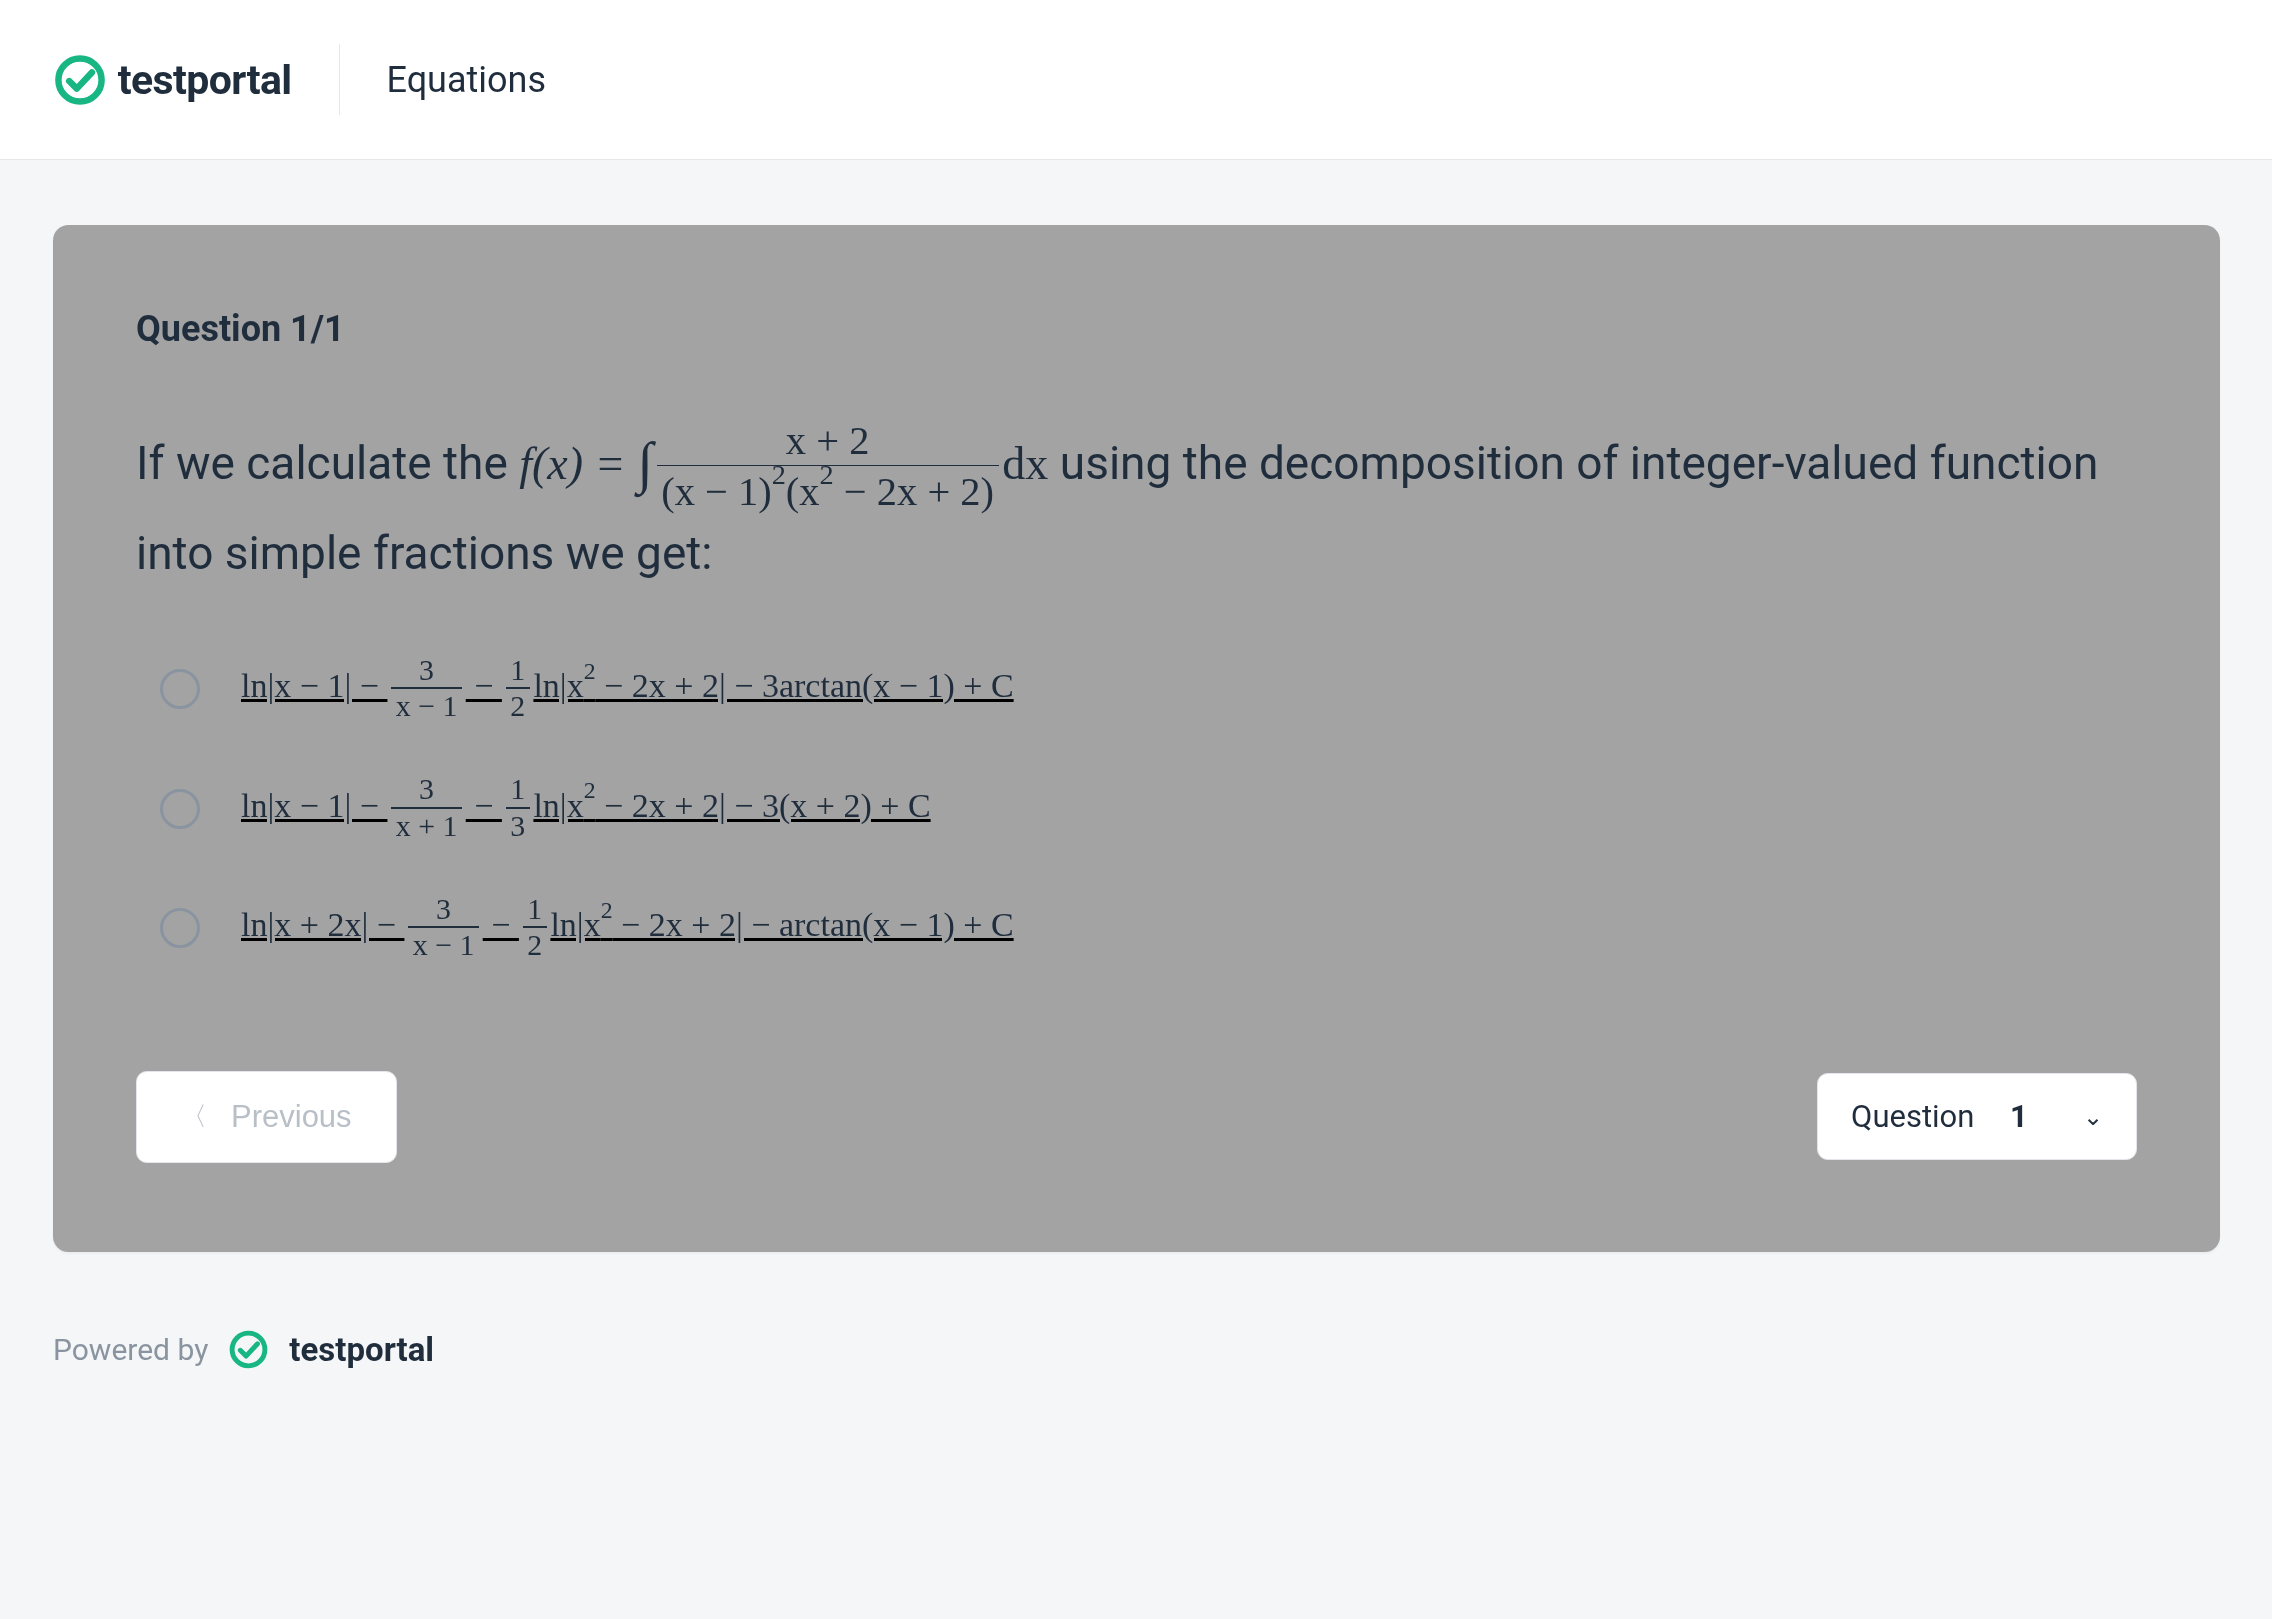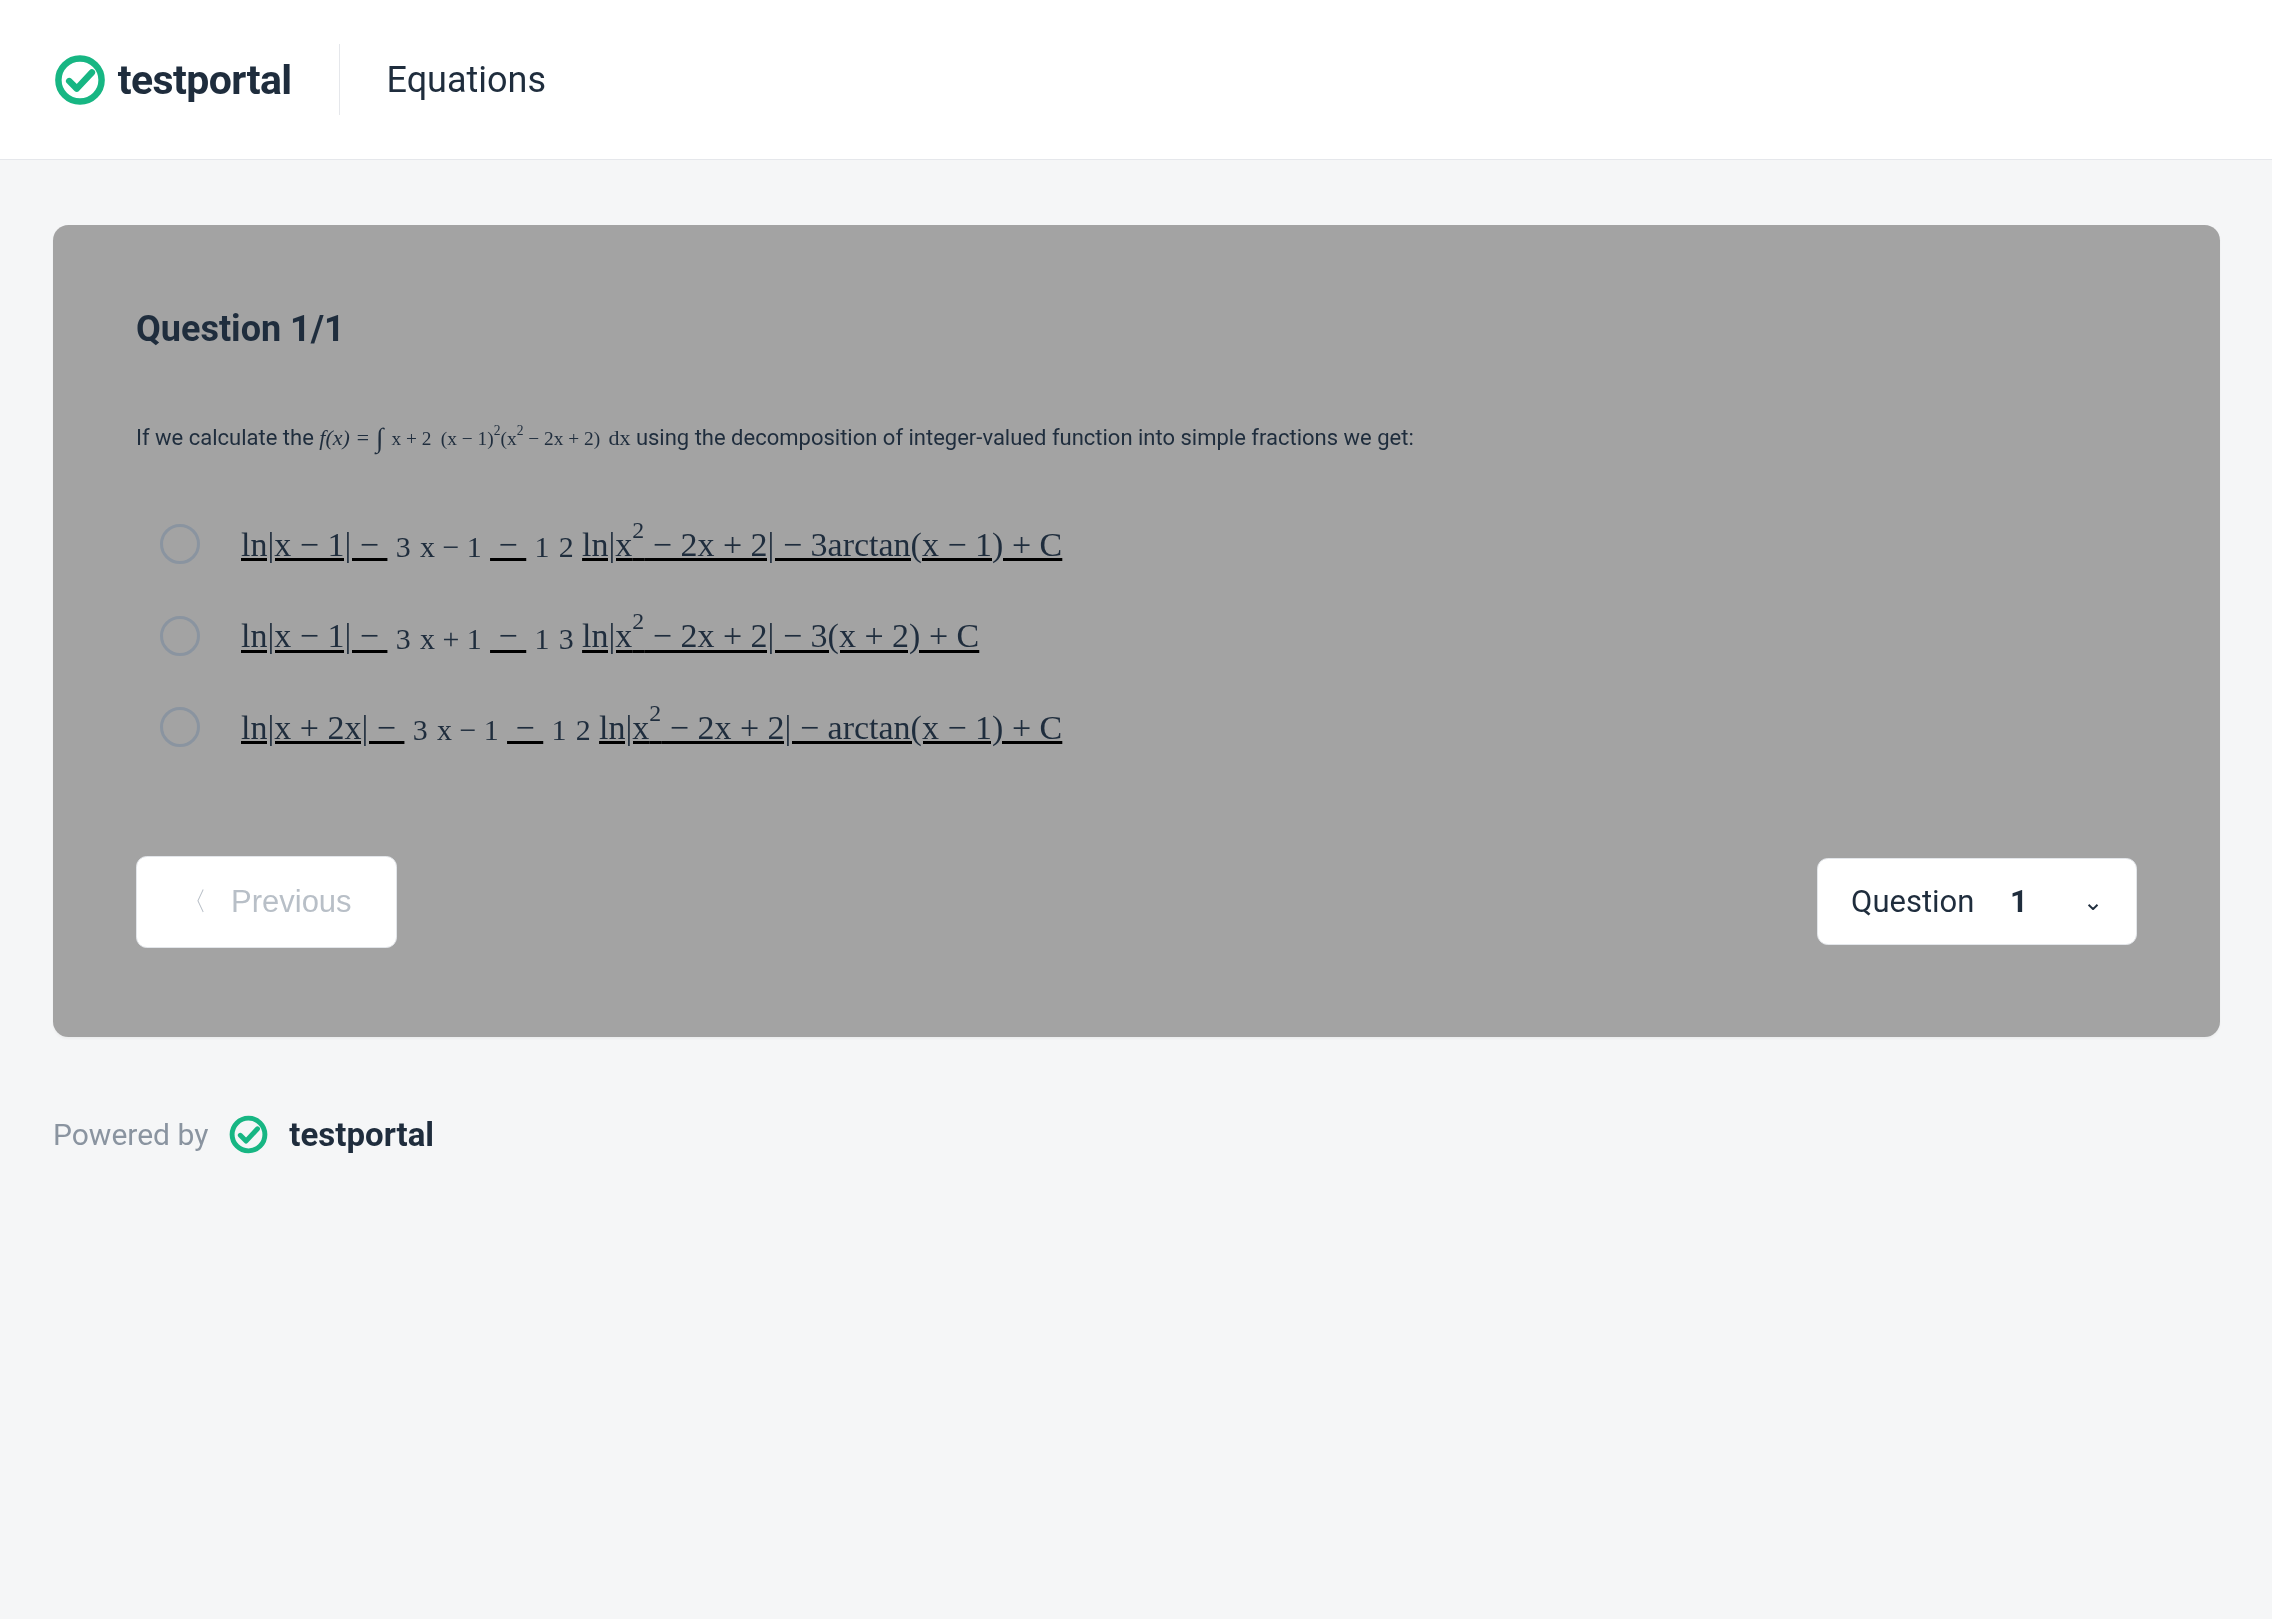--- a/index.html
+++ b/index.html
@@ -59,21 +59,21 @@
   padding: 83px 83px 89px 83px;
   box-shadow: 0 1.2px 2.4px rgba(0,0,0,0.04);
 }
 .q-counter {
   font-size: 36px;
   font-weight: 700;
   color: #1f2d3d;
   margin-bottom: 65px;
 }
 .q-text {
-  font-size: 22px;
+  font-size: 46px;
   color: #1f2d3d;
   line-height: 1.55;
   margin-bottom: 65px;
 }
 .answers {
   display: flex;
   flex-direction: column;
   gap: 49px;
   padding-left: 24px;
   margin-bottom: 107px;
@@ -148,21 +148,21 @@
   font-weight: 700;
   color: #1f2d3d;
 }
 .logo-svg { display: block; }
 
 .math { font-family: Georgia, "Times New Roman", serif; white-space: nowrap; }
 .mi { font-style: italic; }
 .int { font-size: 1.25em; position: relative; top: 0.06em; }
 .frac {
   display: inline-flex;
-  flex-direction: row;
+  flex-direction: column;
   align-items: center;
   vertical-align: middle;
   margin: 0 3.6px;
   position: relative;
   top: -1.2px;
 }
 .frac .num, .frac .den {
   padding: 0 4.7px;
   font-size: 0.88em;
   line-height: 1.15;

